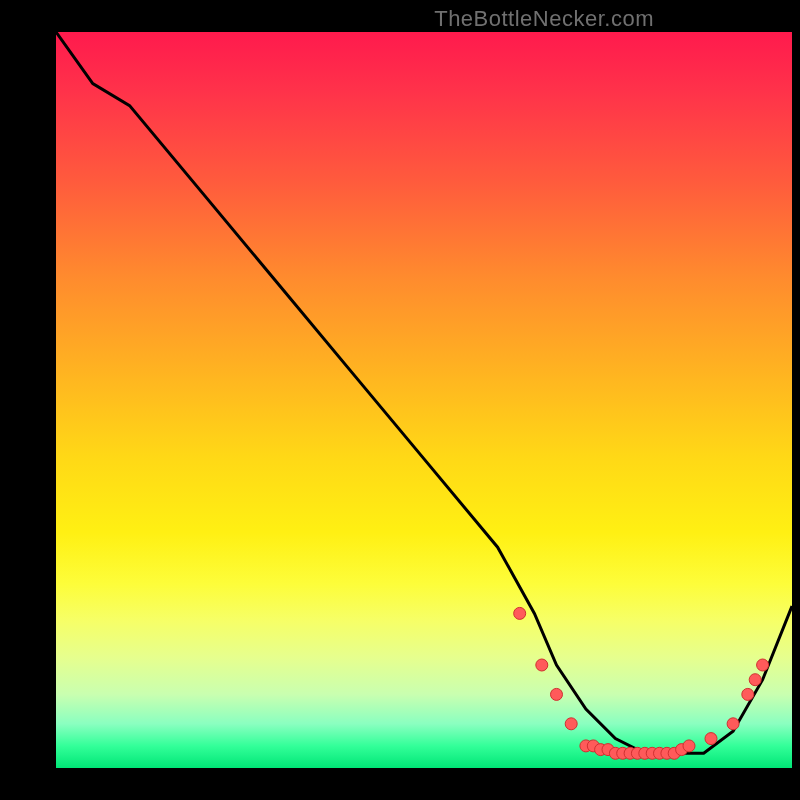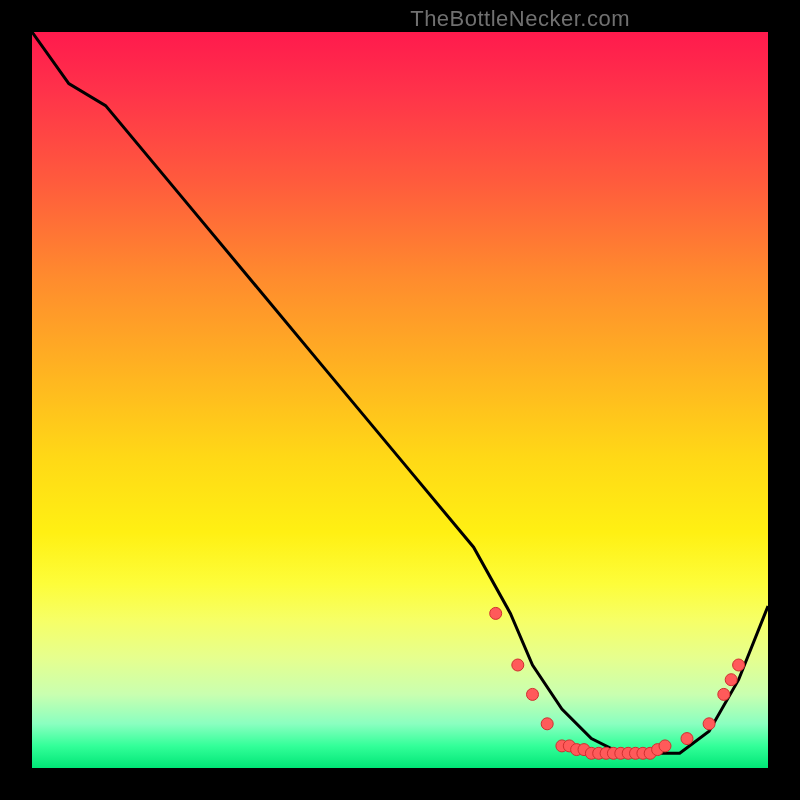--- a/index.html
+++ b/index.html
@@ -9,20 +9,21 @@
     height: 800px;
     background: #000;
     overflow: hidden;
     font-family: Arial, Helvetica, sans-serif;
   }
   .frame {
     position: relative;
     width: 640px;
     height: 800px;
     background: #000;
+    margin-left: 24px;
   }
   .plot-area {
     position: absolute;
     left: 32px;
     top: 32px;
     width: 736px;
     height: 736px;
     
     background: linear-gradient(
       to bottom,

